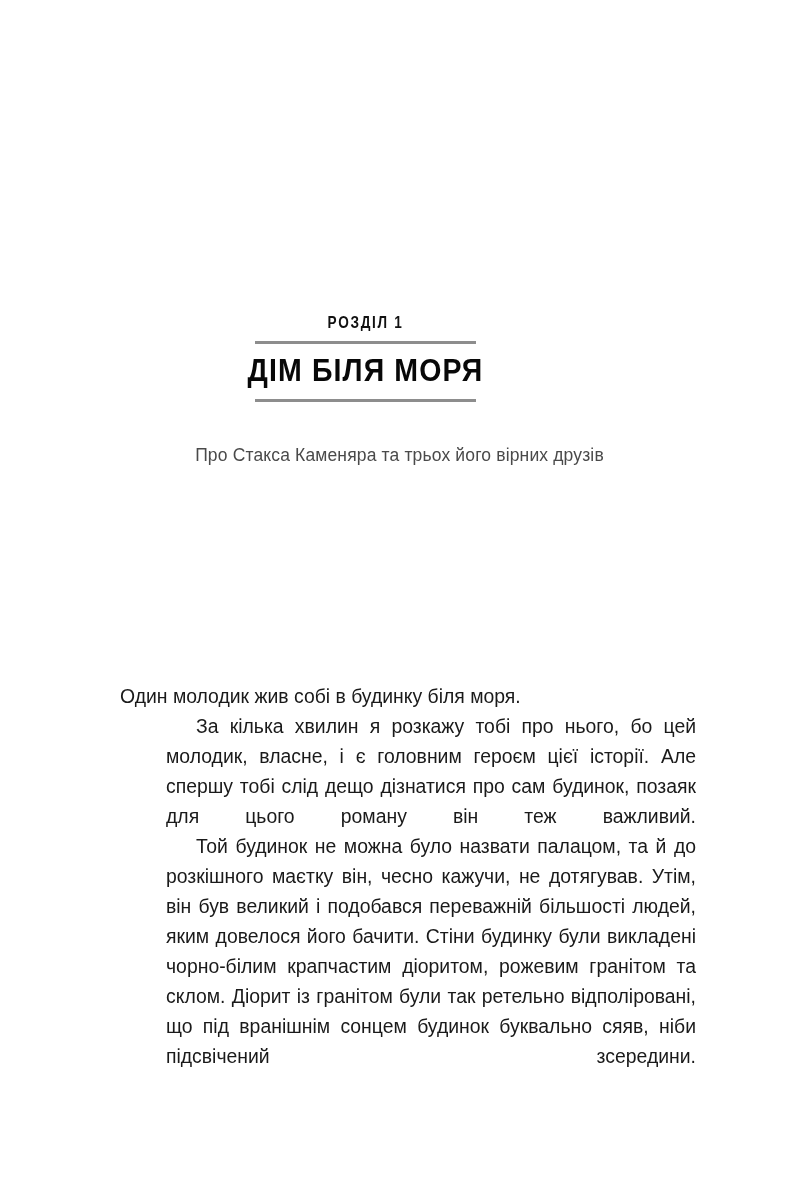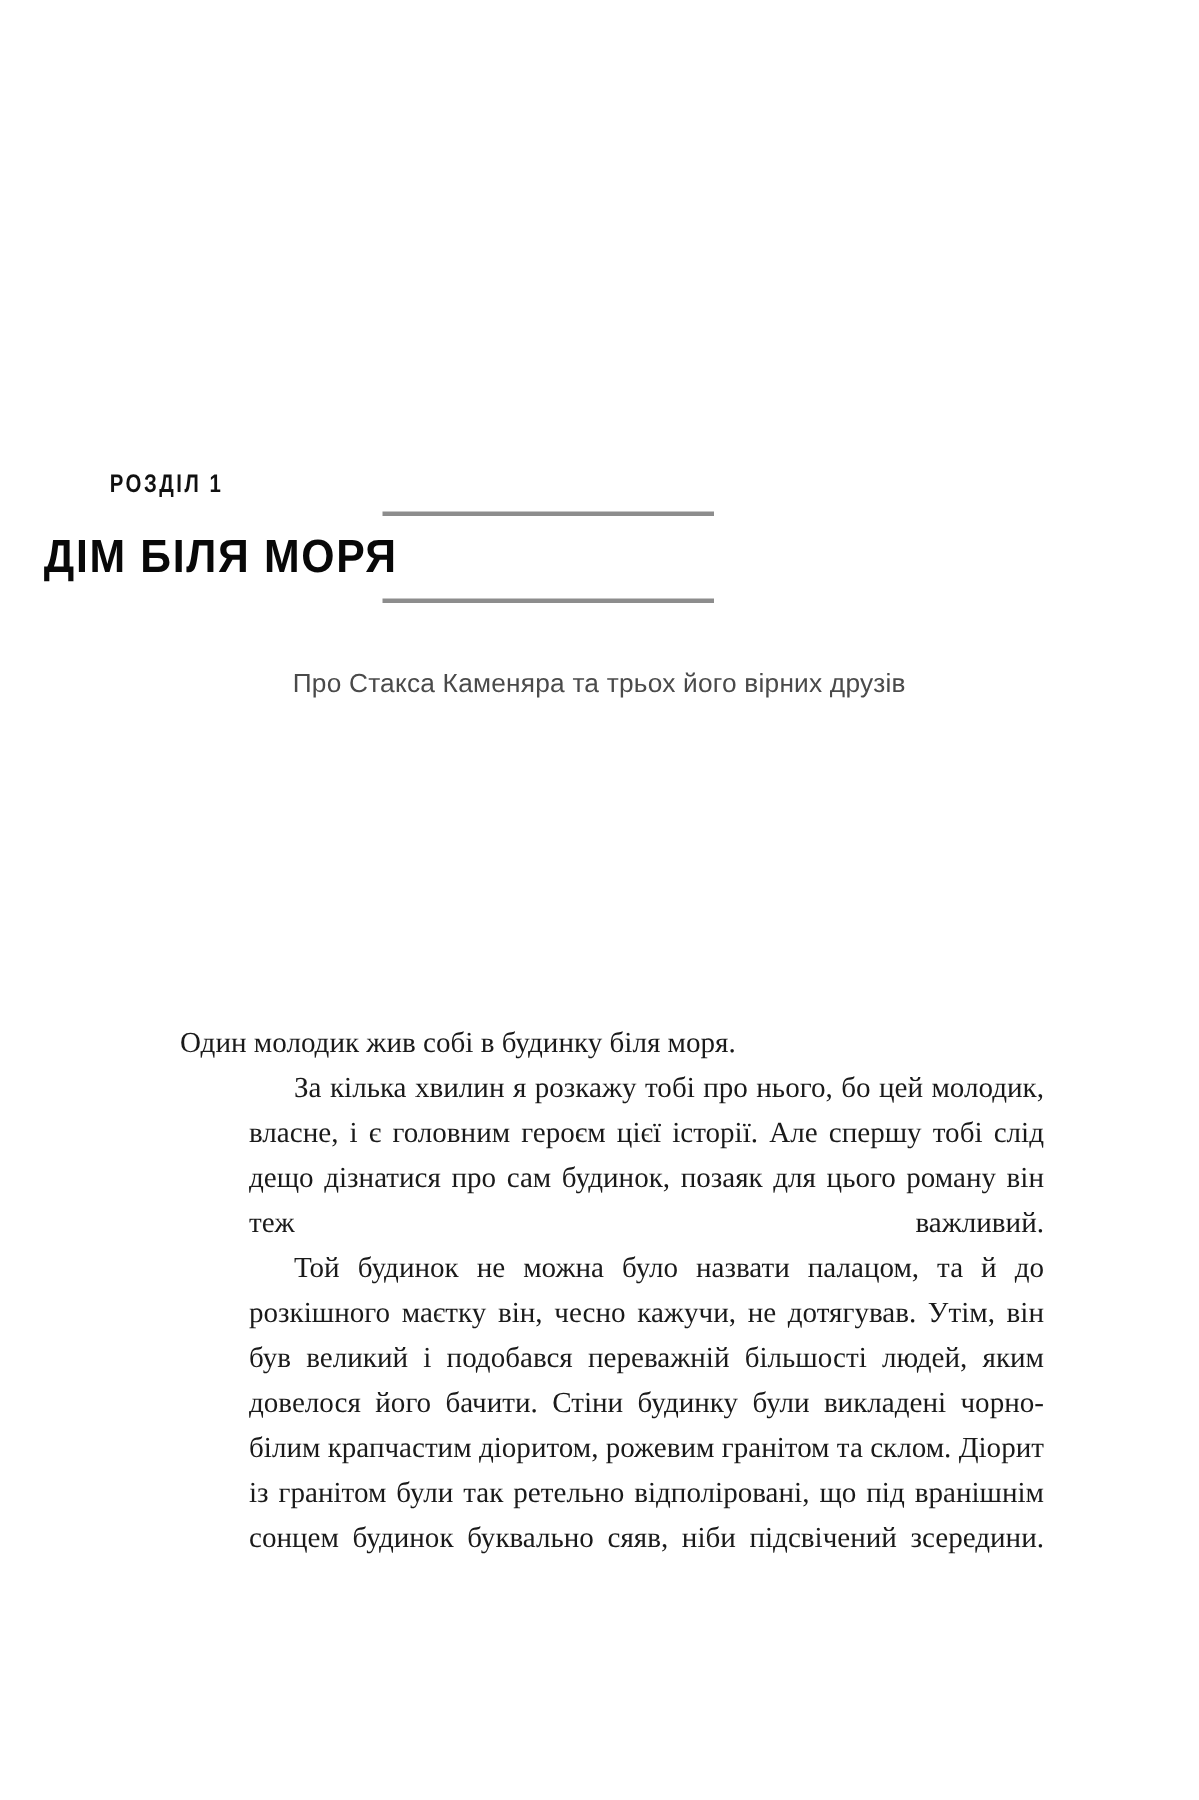--- a/index.html
+++ b/index.html
@@ -18,20 +18,21 @@
     overflow: hidden;
     box-sizing: border-box;
   }
 
   
   .chapter-head {
     position: absolute;
     top: 313px;
     left: 0;
     width: 731px;
+    text-align: center;
   }
 
   .chapter-number {
     font-family: "Liberation Sans", "DejaVu Sans", sans-serif;
     font-weight: 700;
     font-size: 17px;
     line-height: 20px;
     letter-spacing: 2.1px;
     color: #111111;
     text-transform: uppercase;
@@ -83,21 +84,21 @@
     margin: 0;
     white-space: nowrap;
   }
 
   
   .body-text {
     position: absolute;
     top: 681px;
     left: 120px;
     width: 576px;
-    font-family: Liberation Serif, serif;
+    font-family: Liberation Sans, sans-serif;
     font-size: 19.4px;
     line-height: 30px;
     color: #1a1a1a;
     text-align: justify;
     text-justify: inter-word;
     hyphens: none;
   }
 
   .body-text p {
     margin: 0;

